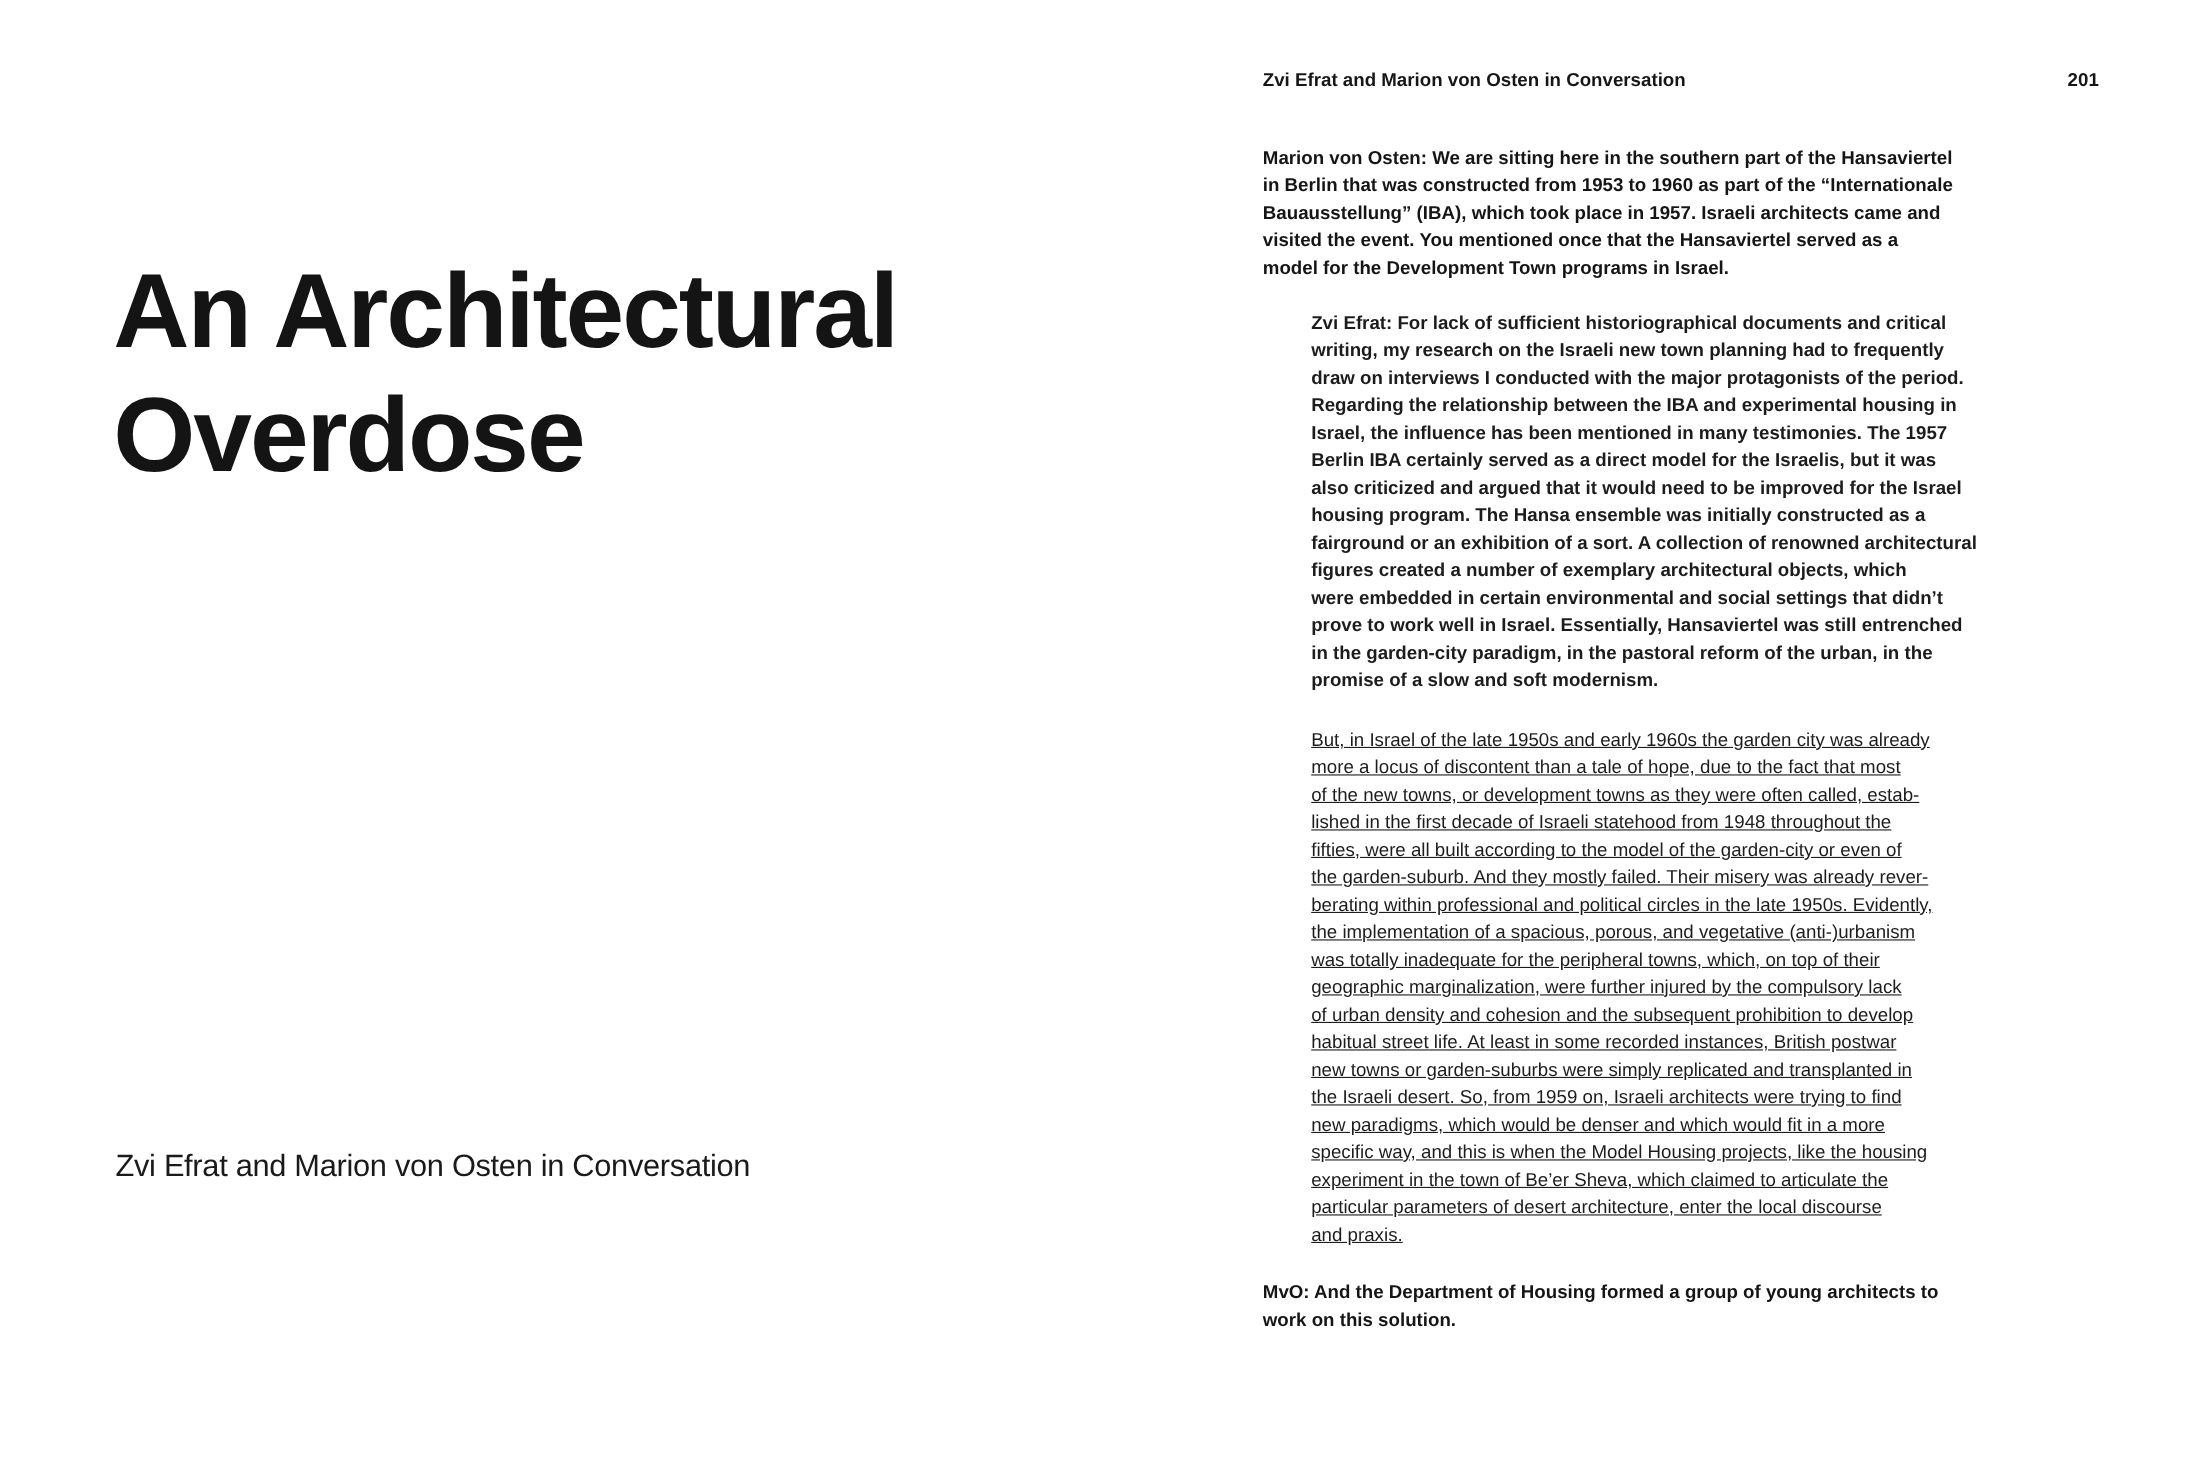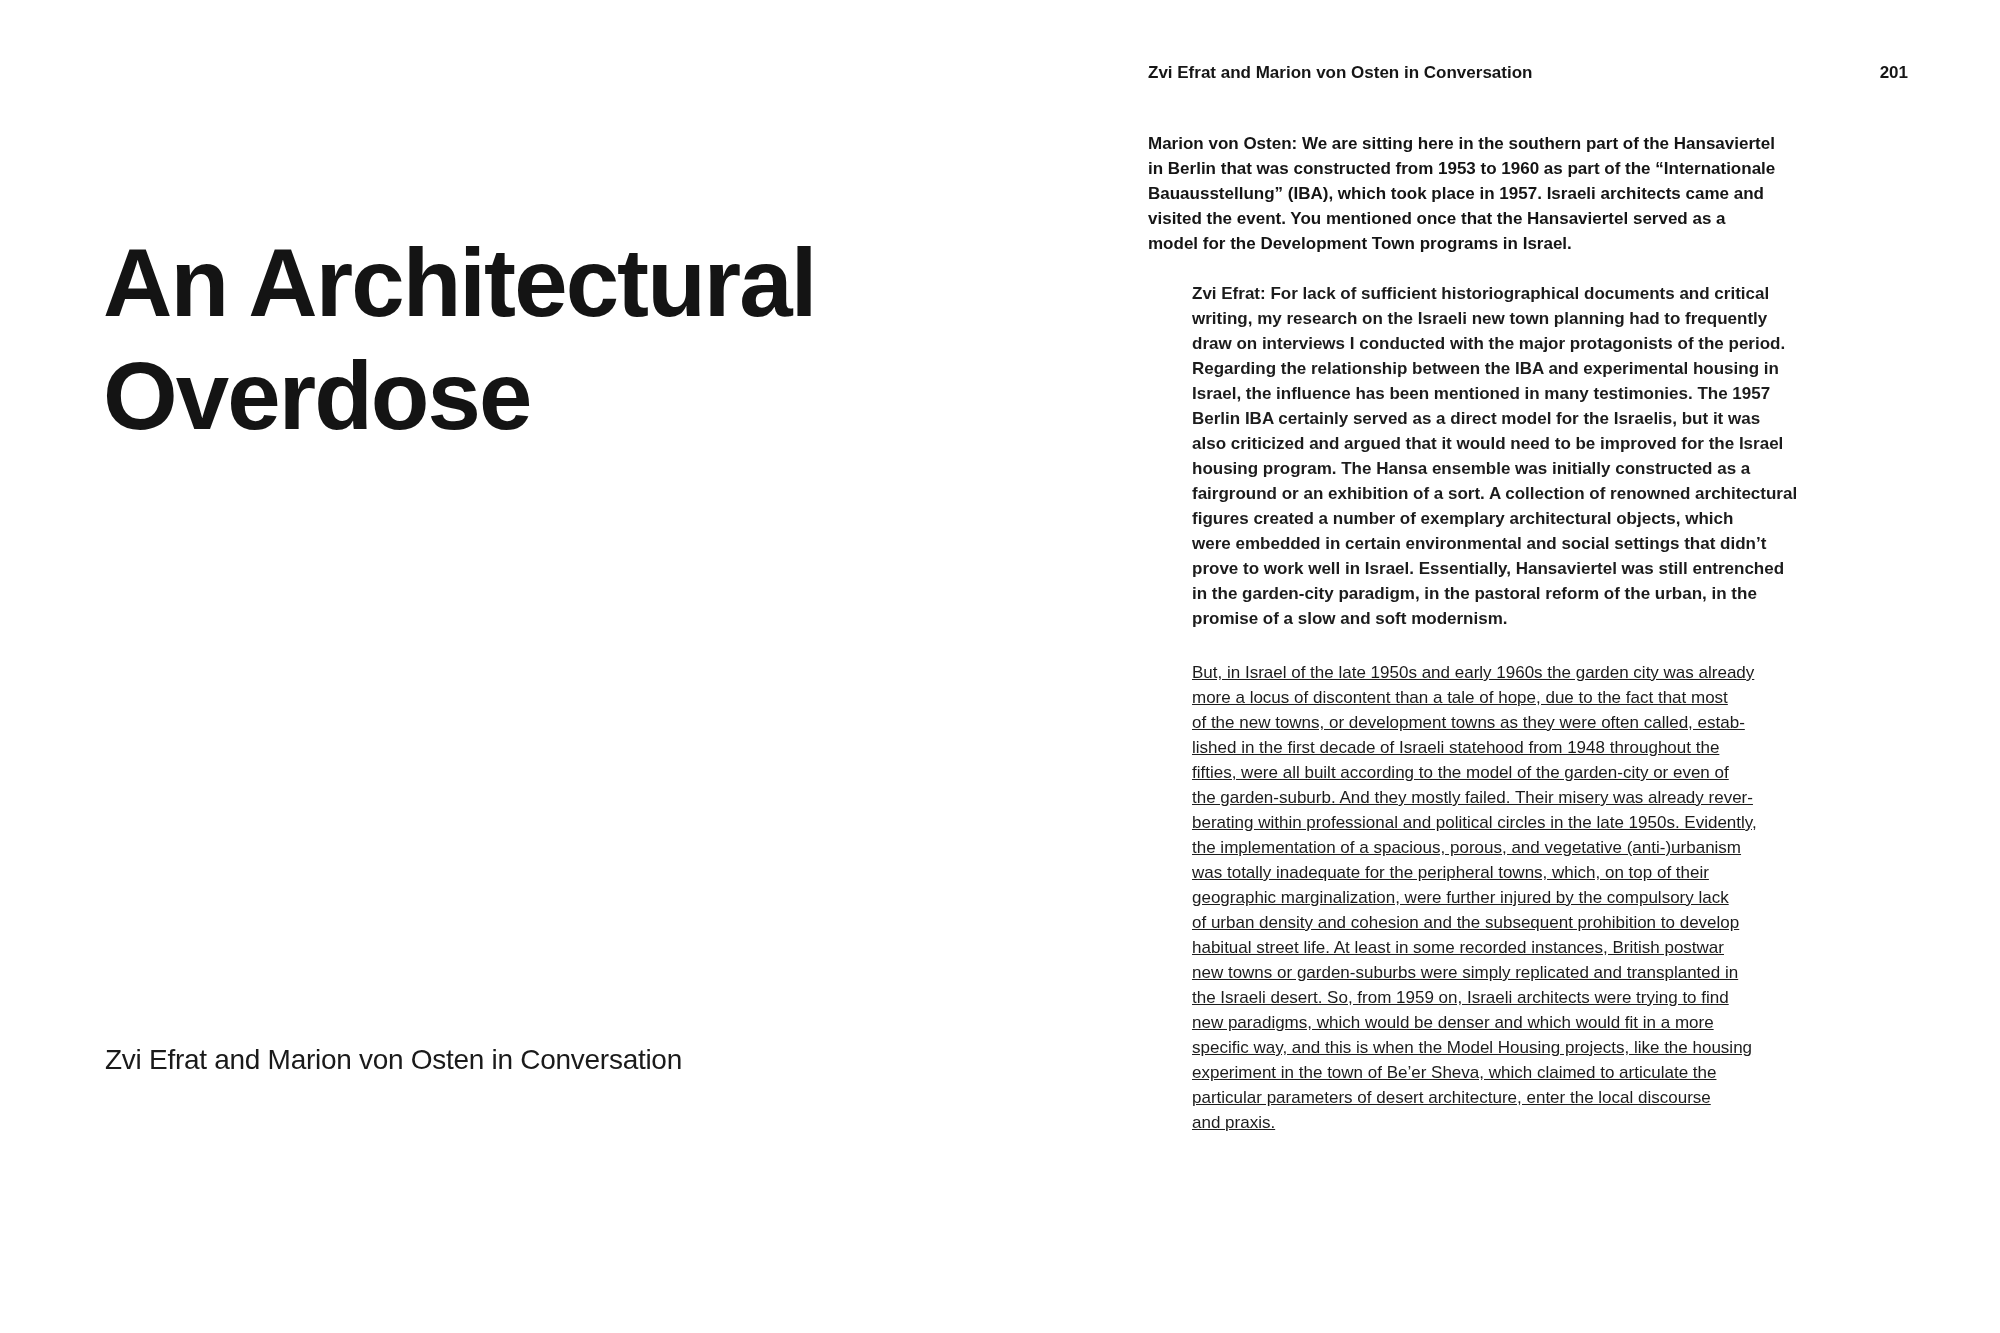--- a/index.html
+++ b/index.html
@@ -142,17 +142,19 @@
 of urban density and cohesion and the subsequent prohibition to develop
 habitual street life. At least in some recorded instances, British postwar
 new towns or garden-suburbs were simply replicated and transplanted in
 the Israeli desert. So, from 1959 on, Israeli architects were trying to find
 new paradigms, which would be denser and which would fit in a more
 specific way, and this is when the Model Housing projects, like the housing
 experiment in the town of Be’er Sheva, which claimed to articulate the
 particular parameters of desert architecture, enter the local discourse
 and praxis.</div>
 
+      <div class="para bold q2">MvO: And the Department of Housing formed a group of young architects to
+work on this solution.</div>
 
     </div>
   </div>
 
 </div>
 
 </body></html>

